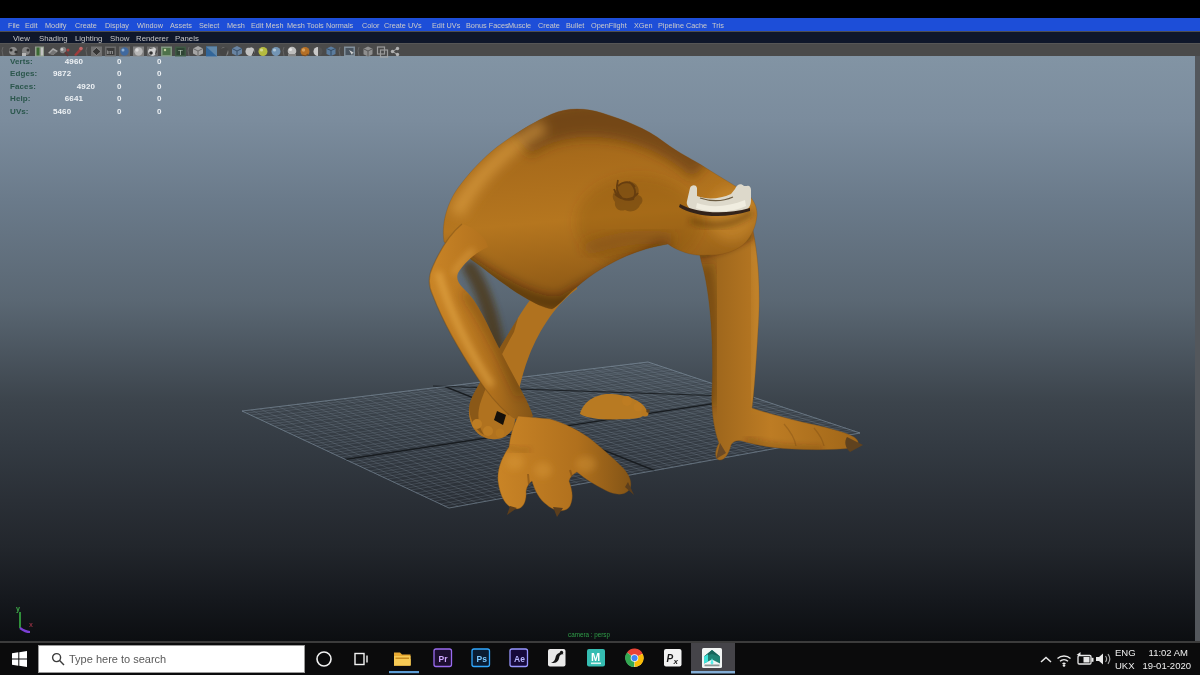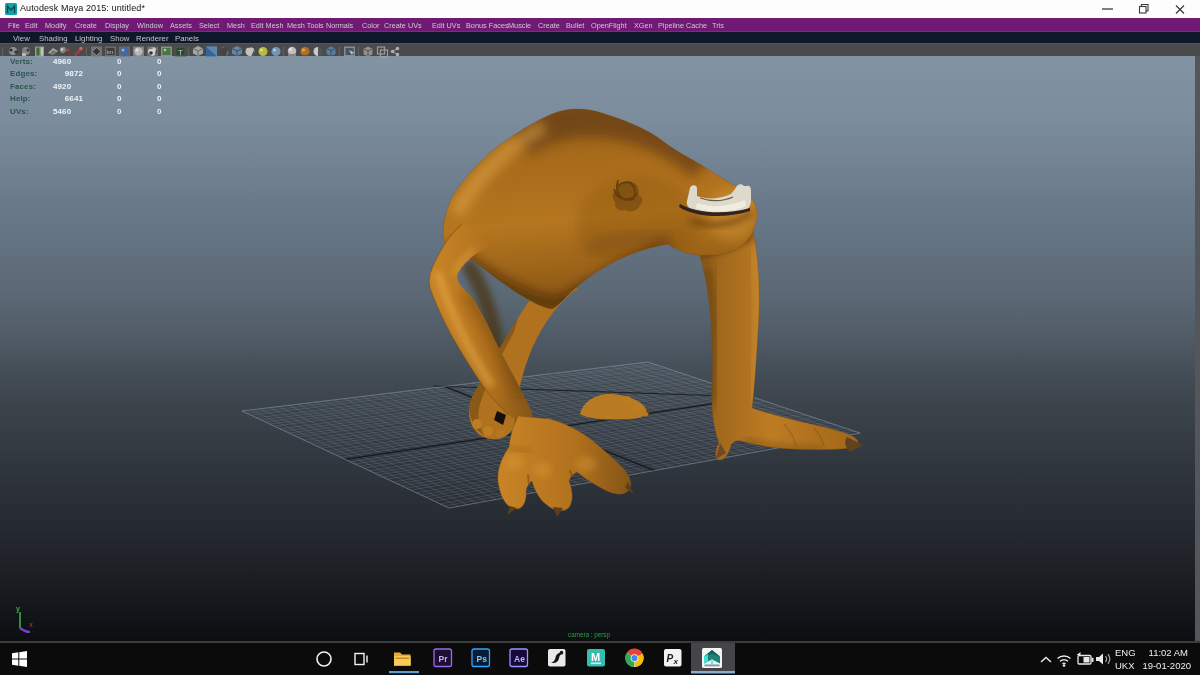--- a/index.html
+++ b/index.html
@@ -1,20 +1,20 @@
 <!DOCTYPE html>
 <html><head><meta charset="utf-8"><style>
 *{margin:0;padding:0;box-sizing:border-box}
 html,body{width:1200px;height:675px;overflow:hidden;background:#000;font-family:"Liberation Sans",sans-serif}
 #stage{position:relative;width:1200px;height:675px;background:#000}
 #titlebar{position:absolute;left:0;top:0;width:1200px;height:18px;background:#fdfdfd;color:#141414}
 #titlebar .t{position:absolute;left:20px;top:3px;font-size:9px;letter-spacing:.1px}
 #mayaico{position:absolute;left:5px;top:3px;width:12px;height:12px}
 .winbtn{position:absolute;top:0;height:18px;color:#3a3a3a}
-#menubar{position:absolute;left:0;top:18px;width:1200px;height:13px;background:#701a75}
+#menubar{position:absolute;left:0;top:18px;width:1200px;height:13px;background:#1d4ed8}
 #menubar span{position:absolute;top:2.5px;font-size:7.3px;color:#cbcbcb;white-space:nowrap}
 #panelmenu{position:absolute;left:0;top:31px;width:1200px;height:12px;background:#0f172a;border-top:1px solid #4e4e4e}
 #panelmenu span{position:absolute;top:1.5px;font-size:7.8px;color:#c6c6c6;white-space:nowrap}
 #toolbar{position:absolute;left:0;top:43px;width:1200px;height:13px;background:#4a4a4a;border-top:1px solid #565656}
 #viewport{position:absolute;left:0;top:56px;width:1200px;height:585px;background:linear-gradient(180deg,#8294a4 0%,#7b8c9d 11%,#6a7a8a 25%,#5a6773 42%,#3c444c 59%,#333a42 67%,#2a2f36 76%,#22262c 84%,#15181d 93%,#0c0e11 100%);overflow:hidden}
 #rstrip{position:absolute;right:0;top:56px;width:5px;height:585px;background:#53575c}
 #botline{position:absolute;left:0;top:641px;width:1200px;height:2px;background:#3c3c3c}
 #hud{position:absolute;left:0;top:56px;width:250px;height:64px;font-size:8px;font-weight:bold;letter-spacing:.1px}
 #hud .row{position:absolute;left:10px;width:240px}
 #hud .lab{color:#2a564c}
@@ -143,33 +143,20 @@
 </g>
 <g id="gizmo">
 <path d="M20,612 L20,628" stroke="#2f8f3a" stroke-width="2"></path>
 <path d="M20,628 C24,631 27,632 30,632" stroke="#7b3fd4" stroke-width="2.2" fill="none"></path>
 <text x="16" y="611" font-size="7" fill="#3fae4a" font-weight="bold">y</text>
 <text x="29" y="627" font-size="7" fill="#8b3040" font-weight="bold">x</text>
 <text x="568" y="637" font-size="6.3" fill="#2f9e48">camera : persp</text>
 </g>
 </g>
 </svg>
-<div id="titlebar">
-<svg id="mayaico" viewBox="0 0 12 12">
-        <rect x="0" y="0" width="12" height="12" rx="1.5" fill="#12a1a6"></rect>
-        <path d="M2.5 10V3.2L6 7l3.5-3.8V10" stroke="#064a4d" stroke-width="1.4" fill="none"></path>
-      </svg>
-<div class="t">Autodesk Maya 2015: untitled*</div>
-<svg class="winbtn" style="left:1096px;width:104px" viewBox="0 0 104 18">
-<path d="M6 9h11" stroke="#3a3a3a" stroke-width="1.3"></path>
-<rect x="43.5" y="6.5" width="6.5" height="6.5" fill="none" stroke="#3a3a3a" stroke-width="1.1"></rect>
-        <path d="M45.5 6.5v-2h6.5v6.5h-2" fill="none" stroke="#3a3a3a" stroke-width="1.1"></path>
-<path d="M80 5.5l8 8m0-8l-8 8" stroke="#3a3a3a" stroke-width="1.2"></path>
-</svg>
-</div>
 <div id="menubar">
       <span style="left:8px">File</span>
       <span style="left:25px">Edit</span>
       <span style="left:45px">Modify</span>
       <span style="left:75px">Create</span>
       <span style="left:105px">Display</span>
       <span style="left:137px">Window</span>
       <span style="left:170px">Assets</span>
       <span style="left:199px">Select</span>
       <span style="left:227px">Mesh</span>
@@ -281,28 +268,35 @@
             <path d="M392.5 6.5l5-3m-5 3l5 3"></path>
           </g>
           <circle cx="392.5" cy="6.5" r="1.7" fill="#c4c4c4"></circle>
           <circle cx="397.5" cy="3.5" r="1.7" fill="#c4c4c4"></circle>
           <circle cx="397.5" cy="9.5" r="1.7" fill="#c4c4c4"></circle>
 </g>
 </svg>
 </div>
 <div id="rstrip"></div>
 <div id="hud">
-<div class="row" style="top:1px"><span class="lab">Verts:</span><span class="v" style="left:43px;width:30px;text-align:left">4960</span><span class="v" style="left:107px">0</span><span class="v" style="left:147px">0</span></div>
-<div class="row" style="top:13px"><span class="lab">Edges:</span><span class="v" style="left:43px;width:30px;text-align:right">9872</span><span class="v" style="left:107px">0</span><span class="v" style="left:147px">0</span></div>
-<div class="row" style="top:26px"><span class="lab">Faces:</span><span class="v" style="left:43px;width:30px;">4920</span><span class="v" style="left:107px">0</span><span class="v" style="left:147px">0</span></div>
+<div class="row" style="top:1px"><span class="lab">Verts:</span><span class="v" style="left:43px;width:30px;text-align:right">4960</span><span class="v" style="left:107px">0</span><span class="v" style="left:147px">0</span></div>
+<div class="row" style="top:13px"><span class="lab">Edges:</span><span class="v" style="left:43px;width:30px;text-align:left">9872</span><span class="v" style="left:107px">0</span><span class="v" style="left:147px">0</span></div>
+<div class="row" style="top:26px"><span class="lab">Faces:</span><span class="v" style="left:55px;width:30px;text-align:right">4920</span><span class="v" style="left:107px">0</span><span class="v" style="left:147px">0</span></div>
 <div class="row" style="top:38px"><span class="lab">Help:</span><span class="v" style="left:43px;width:30px;text-align:right">6641</span><span class="v" style="left:107px">0</span><span class="v" style="left:147px">0</span></div>
 <div class="row" style="top:51px"><span class="lab">UVs:</span><span class="v" style="left:43px;width:30px;text-align:left">5460</span><span class="v" style="left:107px">0</span><span class="v" style="left:147px">0</span></div>
 </div>
 <div id="botline"></div>
 <div id="taskbar"></div>
+<div id="search">
+<svg class="mag" viewBox="0 0 14 14">
+        <circle cx="5.6" cy="5.6" r="4" fill="none" stroke="#3c3c3c" stroke-width="1.4"></circle>
+        <path d="M8.6 8.6L13 13" stroke="#3c3c3c" stroke-width="1.4"></path>
+      </svg>
+<div class="txt">Type here to search</div>
+</div>
 <svg id="tbicons" width="1200" height="32" viewBox="0 0 1200 32" style="position:absolute;left:0;top:643px">
 <g font-family="Liberation Sans,sans-serif">
 <path d="M12 10.2l6.3-.9v6.2h-6.3zM19.3 9.2l7.7-1.1v7.4h-7.7zM12 16.5h6.3v6.2l-6.3-.9zM19.3 16.5H27v7.4l-7.7-1.1z" fill="#fff"></path>
 <circle cx="324" cy="16" r="7" fill="none" stroke="#f2f2f2" stroke-width="1.6"></circle>
 <g fill="none" stroke="#f2f2f2" stroke-width="1.4">
           <rect x="355" y="10.5" width="9" height="11"></rect>
           <path d="M367 12.5v7M367 10.2h.01M367 21.8h.01"></path>
         </g>
 <path d="M394 9.5h6l2 2h8.5v11h-16.5z" fill="#e8aa33"></path>
         <path d="M394 13h16.5v9.5h-16.5z" fill="#f7ca55"></path>

